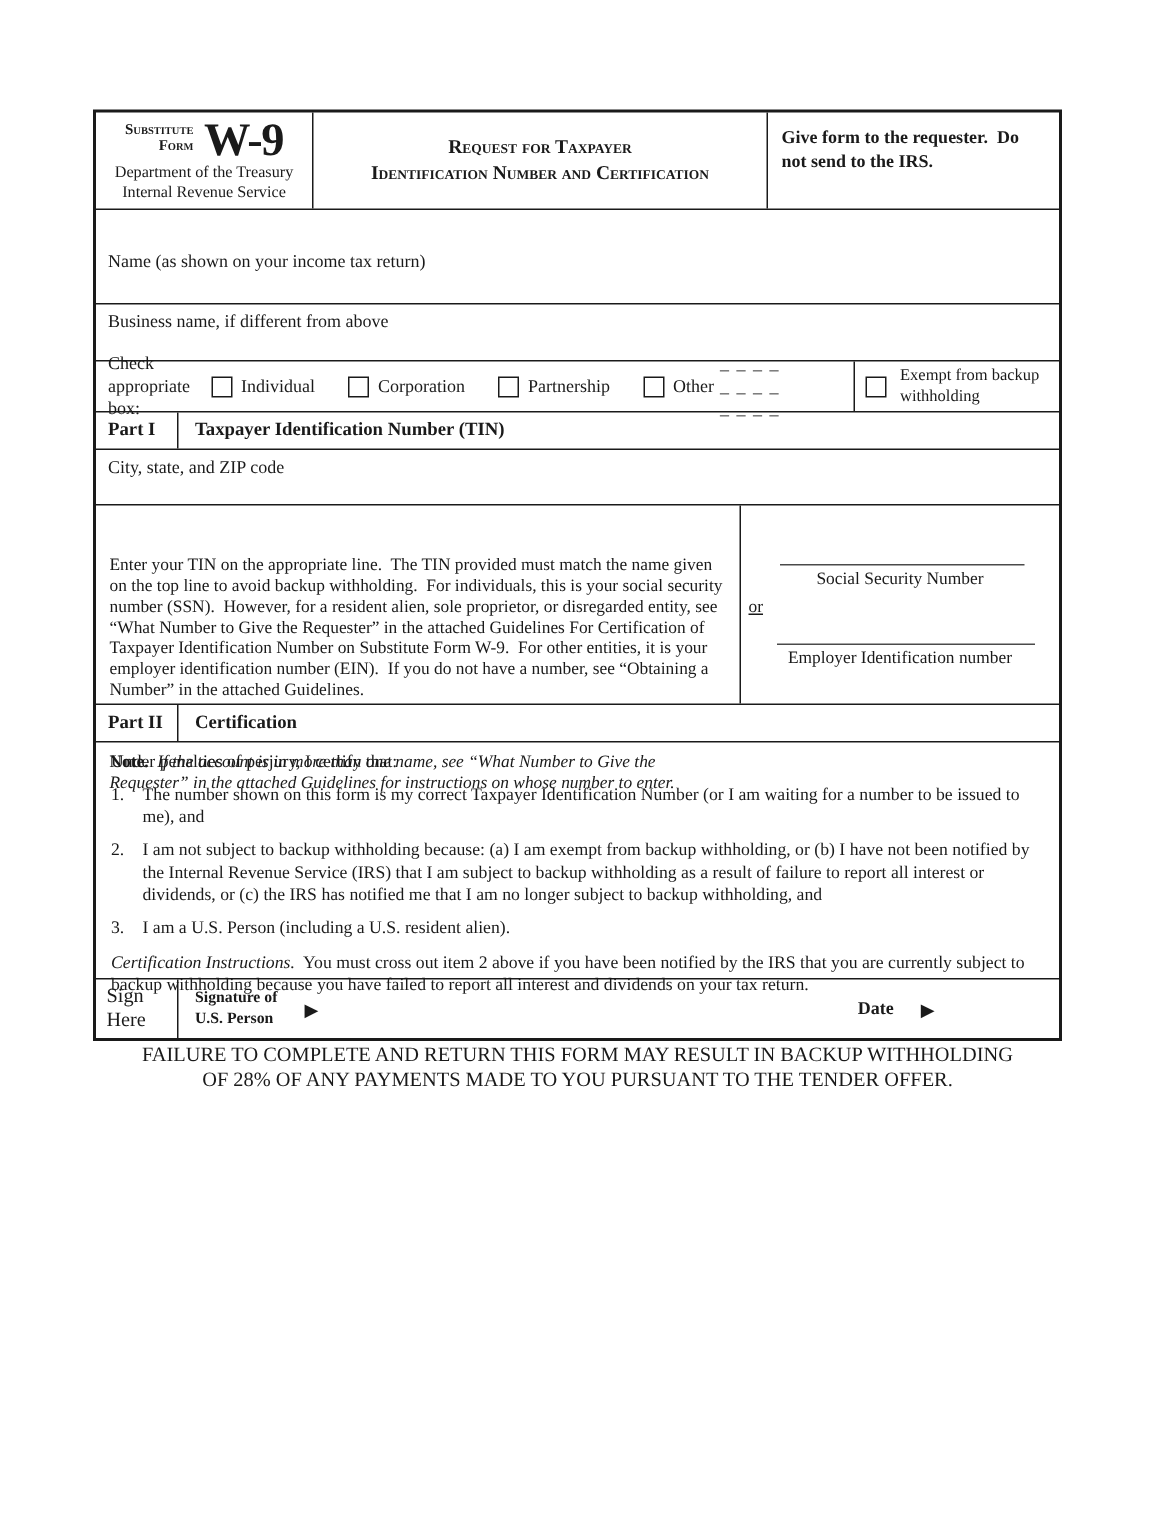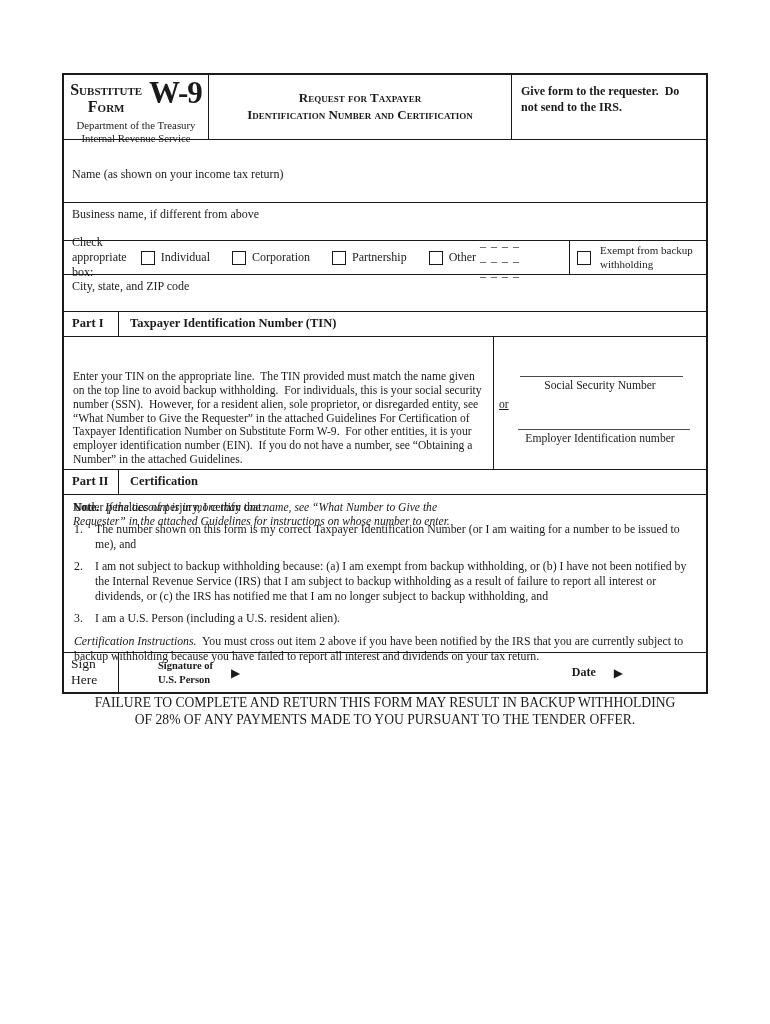--- a/index.html
+++ b/index.html
@@ -21,21 +21,21 @@
     border: 2px solid #1a1a1a;
     background: #fff;
   }
   .row { border-bottom: 1.5px solid #1a1a1a; position: relative; }
   .row:last-child { border-bottom: none; }
 
   
   .hdr { display: flex; height: 65px; }
   .hdr-col1 { width: 145px; border-right: 1.5px solid #1a1a1a; padding: 5px 4px 2px; }
   .form-id { display: flex; justify-content: center; align-items: flex-start; }
-  .sub-form { font-variant: small-caps; font-weight: bold; font-size: 16px; line-height: 1.05; text-align: center; padding-top: 2px; }
+  .sub-form { font-variant: small-caps; font-weight: bold; font-size: 10px; line-height: 1.05; text-align: right; padding-top: 2px; }
   .w9 { font-size: 31px; font-weight: bold; line-height: 0.85; margin-left: 7px; letter-spacing: -1px; }
   .dept { text-align: center; font-size: 10.8px; line-height: 1.2; margin-top: 3px; }
   .hdr-col2 { flex: 1; border-right: 1.5px solid #1a1a1a; display: flex; flex-direction: column; justify-content: center; align-items: center; text-align: center; }
   .form-title { font-variant: small-caps; font-weight: bold; font-size: 13px; line-height: 1.3; }
   .hdr-col3 { width: 194px; padding: 9px 9px 0; font-weight: bold; font-size: 12px; line-height: 1.3; white-space: pre-wrap; }
 
   
   .field-row { padding: 4px 8px; font-size: 12px; }
   .r-name { height: 40px; margin-top: 23px; }
   .r-business { height: 38px; }
@@ -78,21 +78,21 @@
   .li { display: flex; margin-top: 7px; }
   .li-num { width: 21px; flex: none; }
   .li-text { flex: 1; white-space: pre-wrap; }
   .cert-instr { margin-top: 8px; white-space: pre-wrap; }
   .cert-instr .instr-label { font-style: italic; }
 
   
   .sign-row { display: flex; height: 39px; }
   .sign-cell { width: 55px; border-right: 1.5px solid #1a1a1a; font-weight: normal; font-size: 13.5px; line-height: 1.2; padding: 3px 0 0 7px; }
   .sign-content { flex: 1; display: flex; align-items: center; padding: 0 11px 0 11px; }
-  .sig-of { font-weight: bold; font-size: 10.5px; line-height: 1.25; margin-left: 28px; }
+  .sig-of { font-weight: bold; font-size: 10.5px; line-height: 1.25; }
   .arrow-icon { font-size: 12px; margin-left: 18px; line-height: 1; }
   .signature-field { flex: 1; height: 100%; }
   .date-label { font-weight: bold; font-size: 12px; }
   .date-field { width: 72px; height: 100%; flex: none; }
 
   
   .footer {
     position: absolute;
     top: 694px;
     left: 0;
@@ -160,27 +160,27 @@
           <span class="cb-label">Other</span>
         </span>
         <span class="other-line">_ _ _ _ _ _ _ _ _ _ _ _</span>
       </div>
       <div class="check-right">
         <span class="checkbox"></span>
         <span class="cb-label">Exempt from backup withholding</span>
       </div>
     </div>
 
-    <div class="row field-row r-city">
-      <div>City, state, and ZIP code</div>
-    </div>
-
     <div class="row part-hdr">
       <div class="part-cell">Part I</div>
       <div class="part-title">Taxpayer Identification Number (TIN)</div>
+    </div>
+
+    <div class="row field-row r-city">
+      <div>City, state, and ZIP code</div>
     </div>
 
     <div class="row p1-body">
       <div class="tin-text">
         <div>Enter your TIN on the appropriate line.  The TIN provided must match the name given on the top line to avoid backup withholding.  For individuals, this is your social security number (SSN).  However, for a resident alien, sole proprietor, or disregarded entity, see “What Number to Give the Requester” in the attached Guidelines For Certification of Taxpayer Identification Number on Substitute Form W-9.  For other entities, it is your employer identification number (EIN).  If you do not have a number, see “Obtaining a Number” in the attached Guidelines.</div>
         <div class="tin-note"><b>Note.</b><span>  If the account is in more than one name, see “What Number to Give the Requester” in the attached Guidelines for instructions on whose number to enter.</span></div>
       </div>
       <div class="tin-right">
         <div class="tin-rule ssn-rule"></div>
         <div class="tin-label ssn-label">Social Security Number</div>

